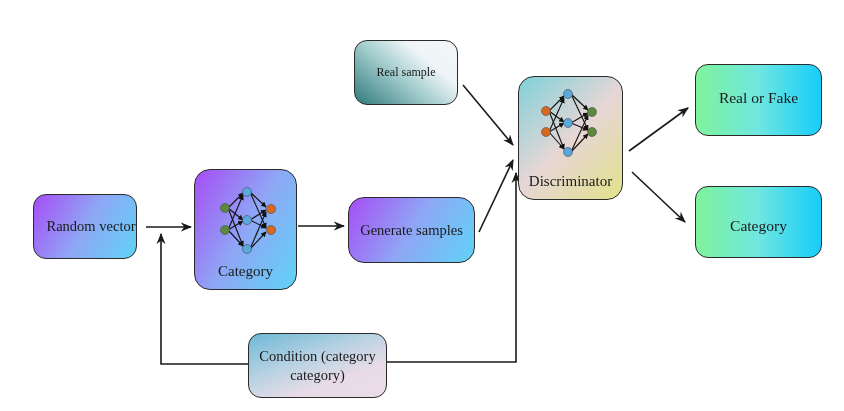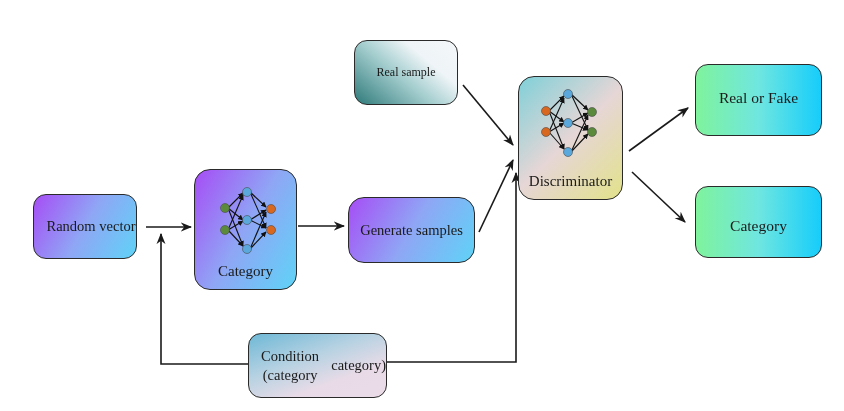--- a/index.html
+++ b/index.html
@@ -133,18 +133,18 @@
   </div>
 
   <div class="node" id="real-or-fake">
     <span class="label">Real or Fake</span>
   </div>
 
   <div class="node" id="category-discrimination" style="flex-direction:column">
     <span class="label">Category</span>
   </div>
 
-  <div class="node" id="condition" style="">
+  <div class="node" id="condition" style="flex-direction:column">
     <span class="label">Condition (category</span>
     <span class="label">category)</span>
   </div>
 
 </div>
 
 </body></html>

